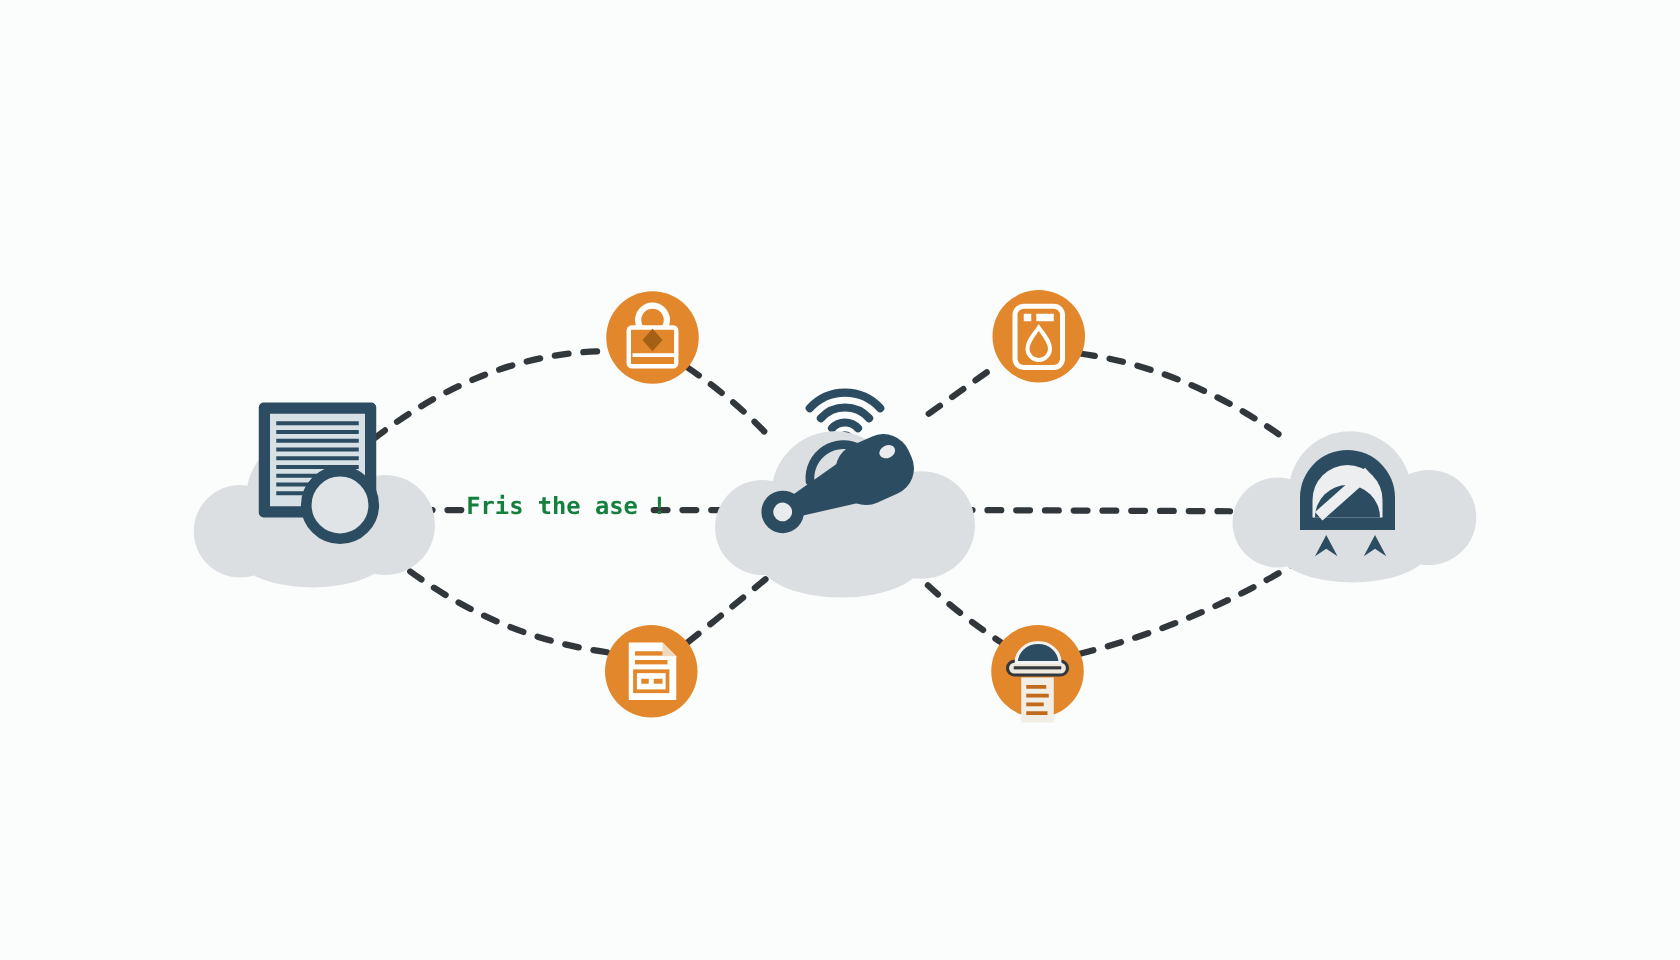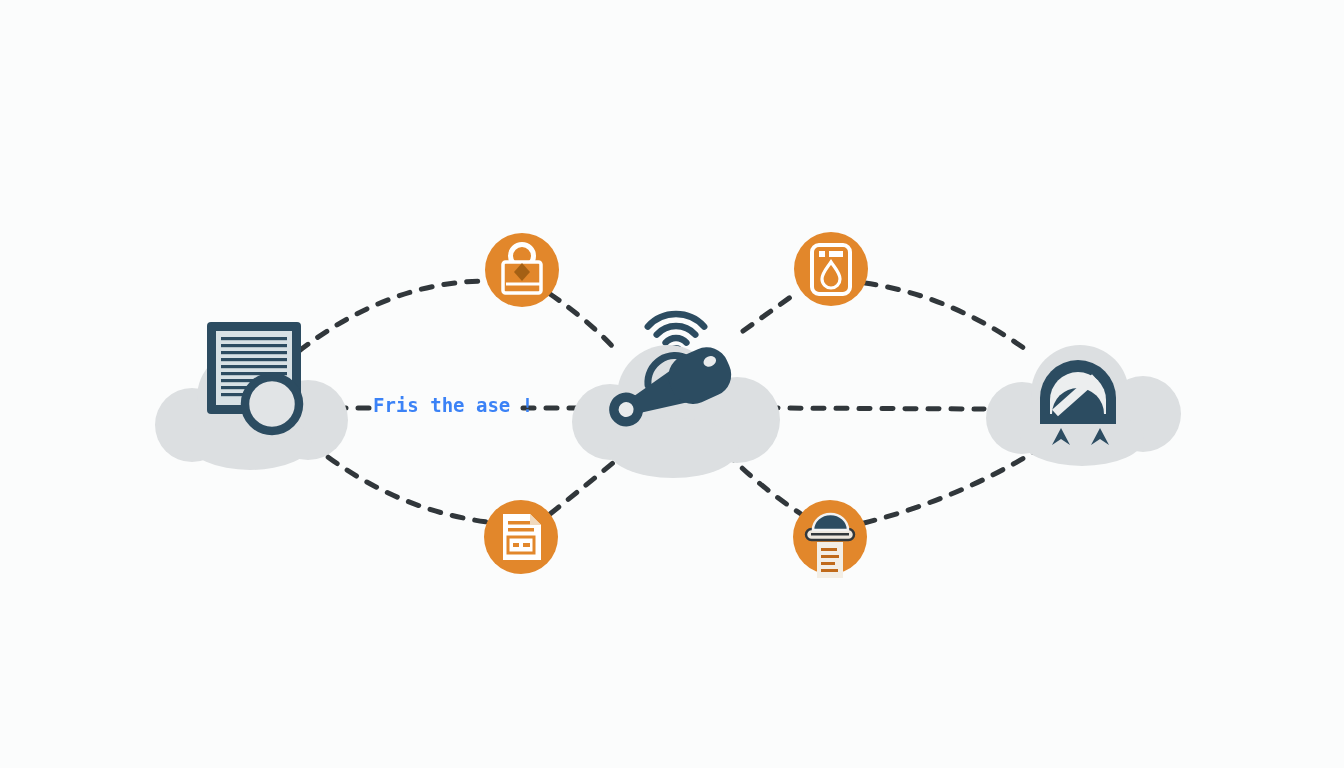--- a/index.html
+++ b/index.html
@@ -19,21 +19,21 @@
     stroke-width:5;
     fill:none;
     stroke-linecap:round;
     stroke-dasharray:11 12;
   }
   .label{
     position:absolute;
     left:373px;top:394px;
     font-size:19px;
     font-weight:bold;
-    color:#3b82f6;
+    color:#15803d;
     letter-spacing:0px;
     white-space:pre;
   }
 </style>
 </head>
 <body>
 
 <div class="canvas">
   <svg width="1344" height="768" viewBox="0 0 1344 768">
 

